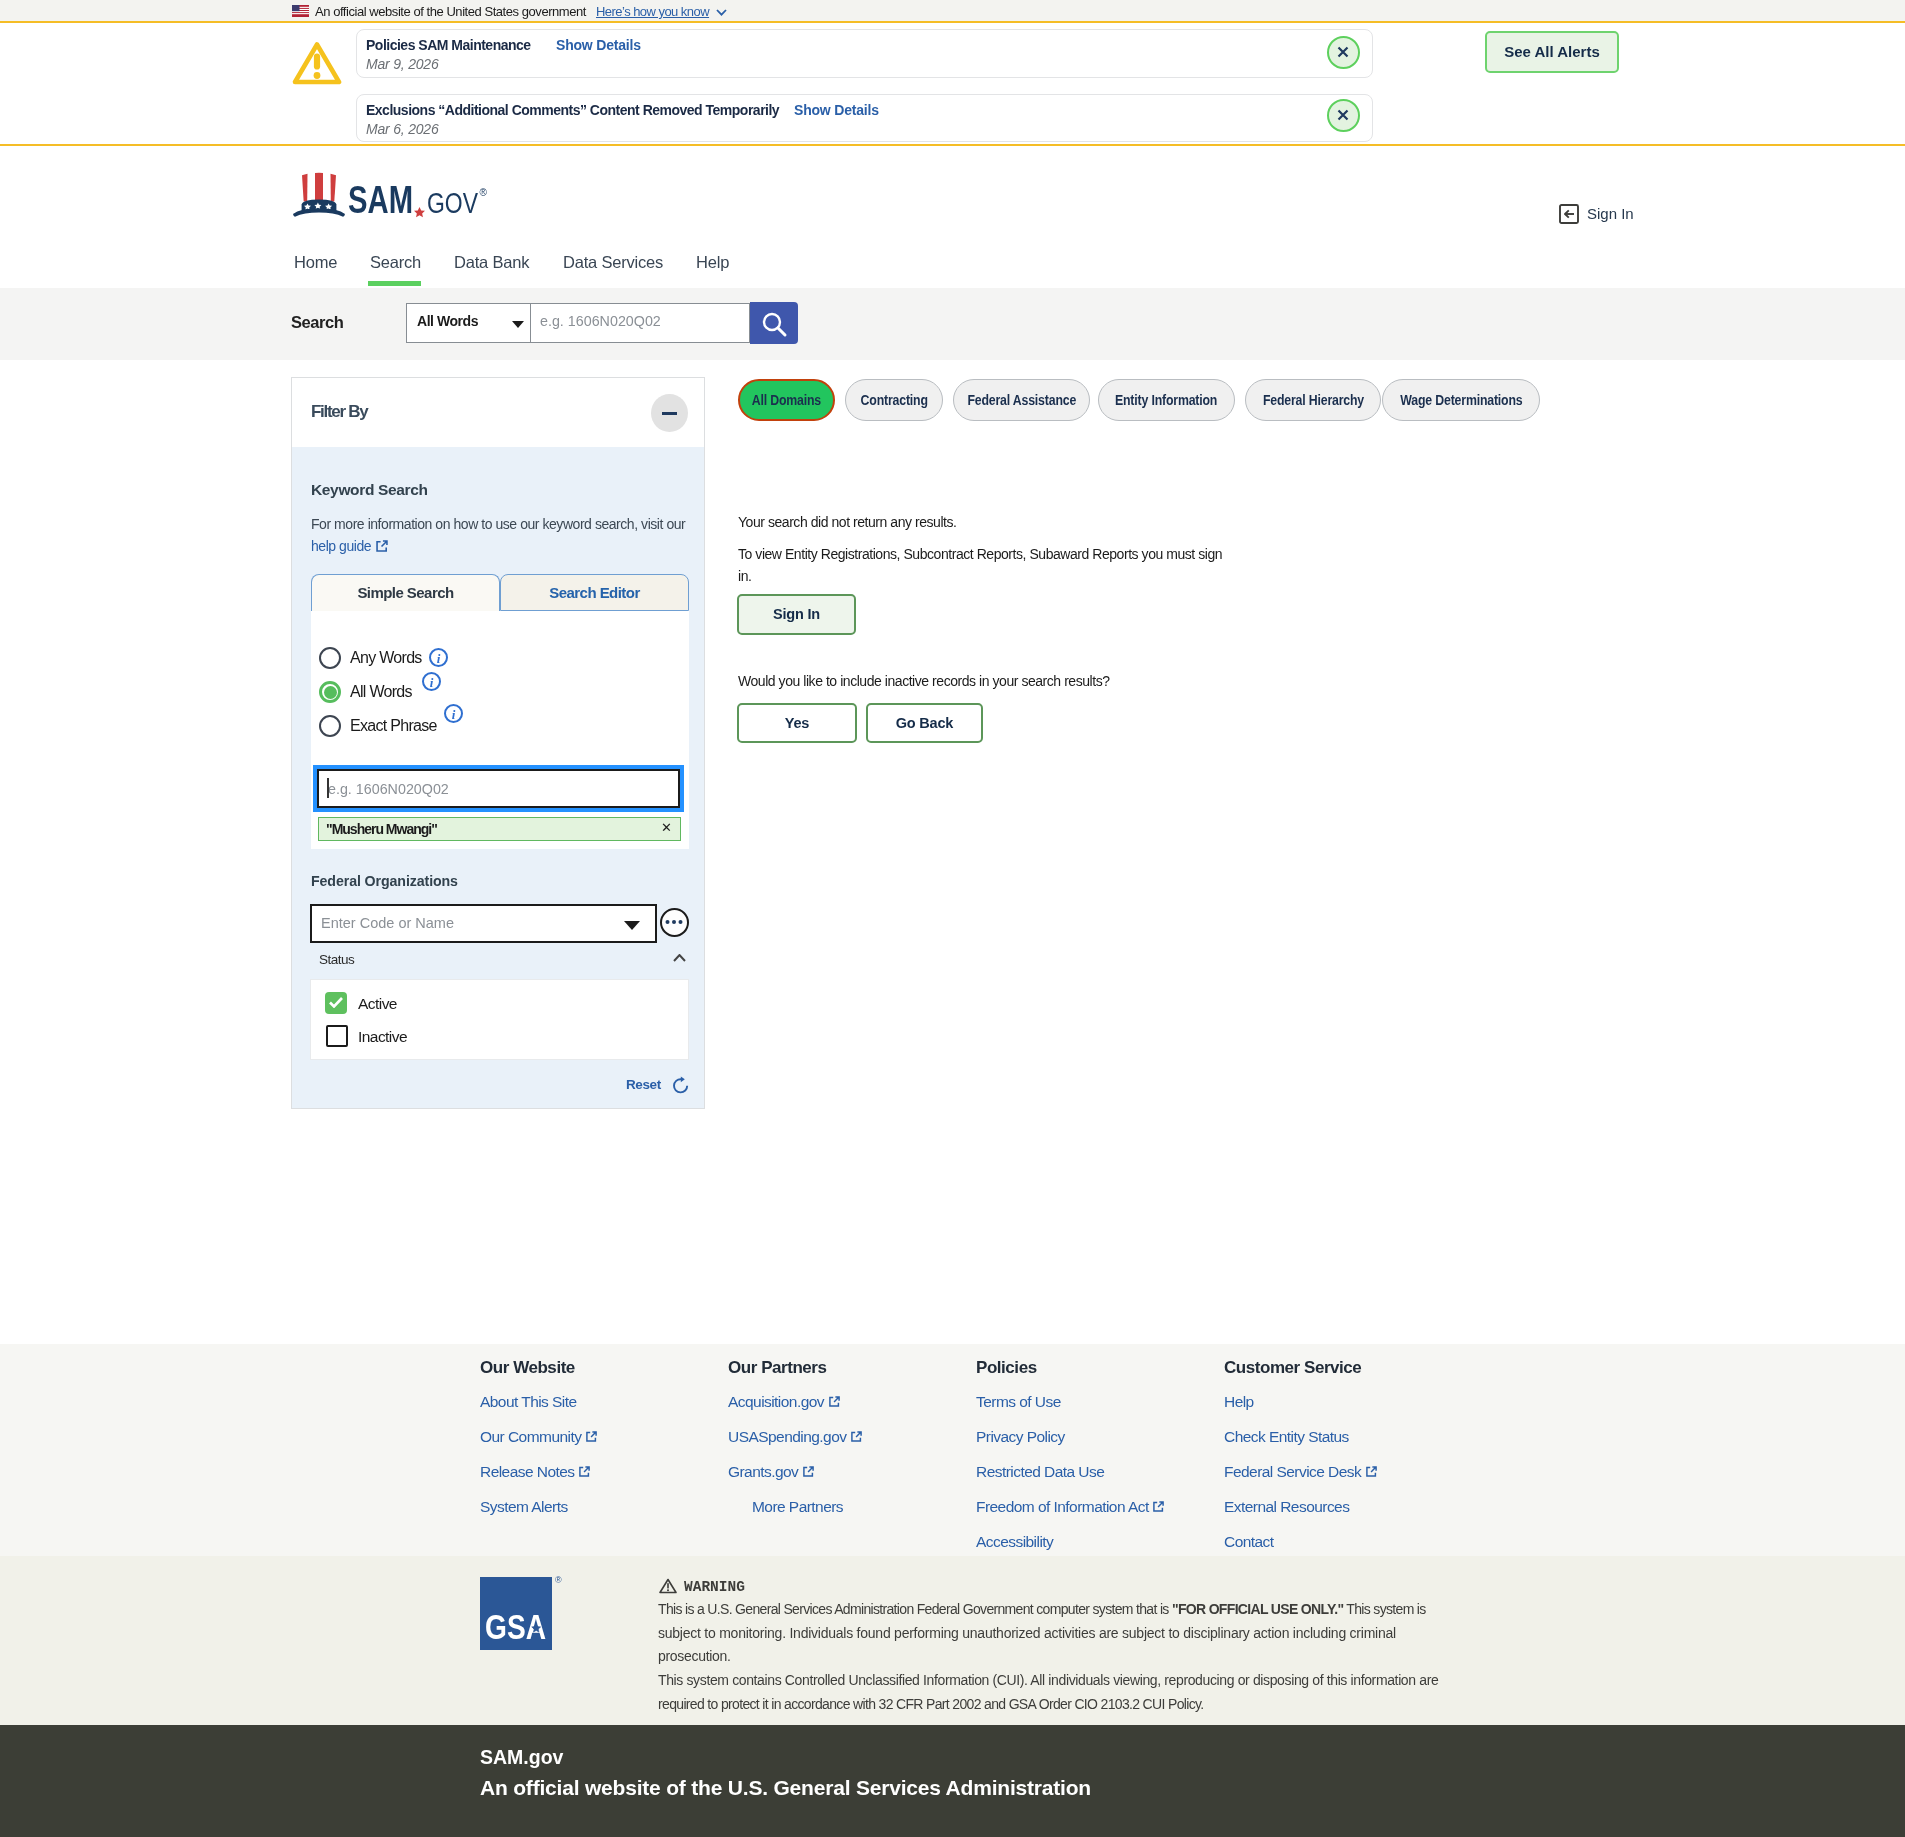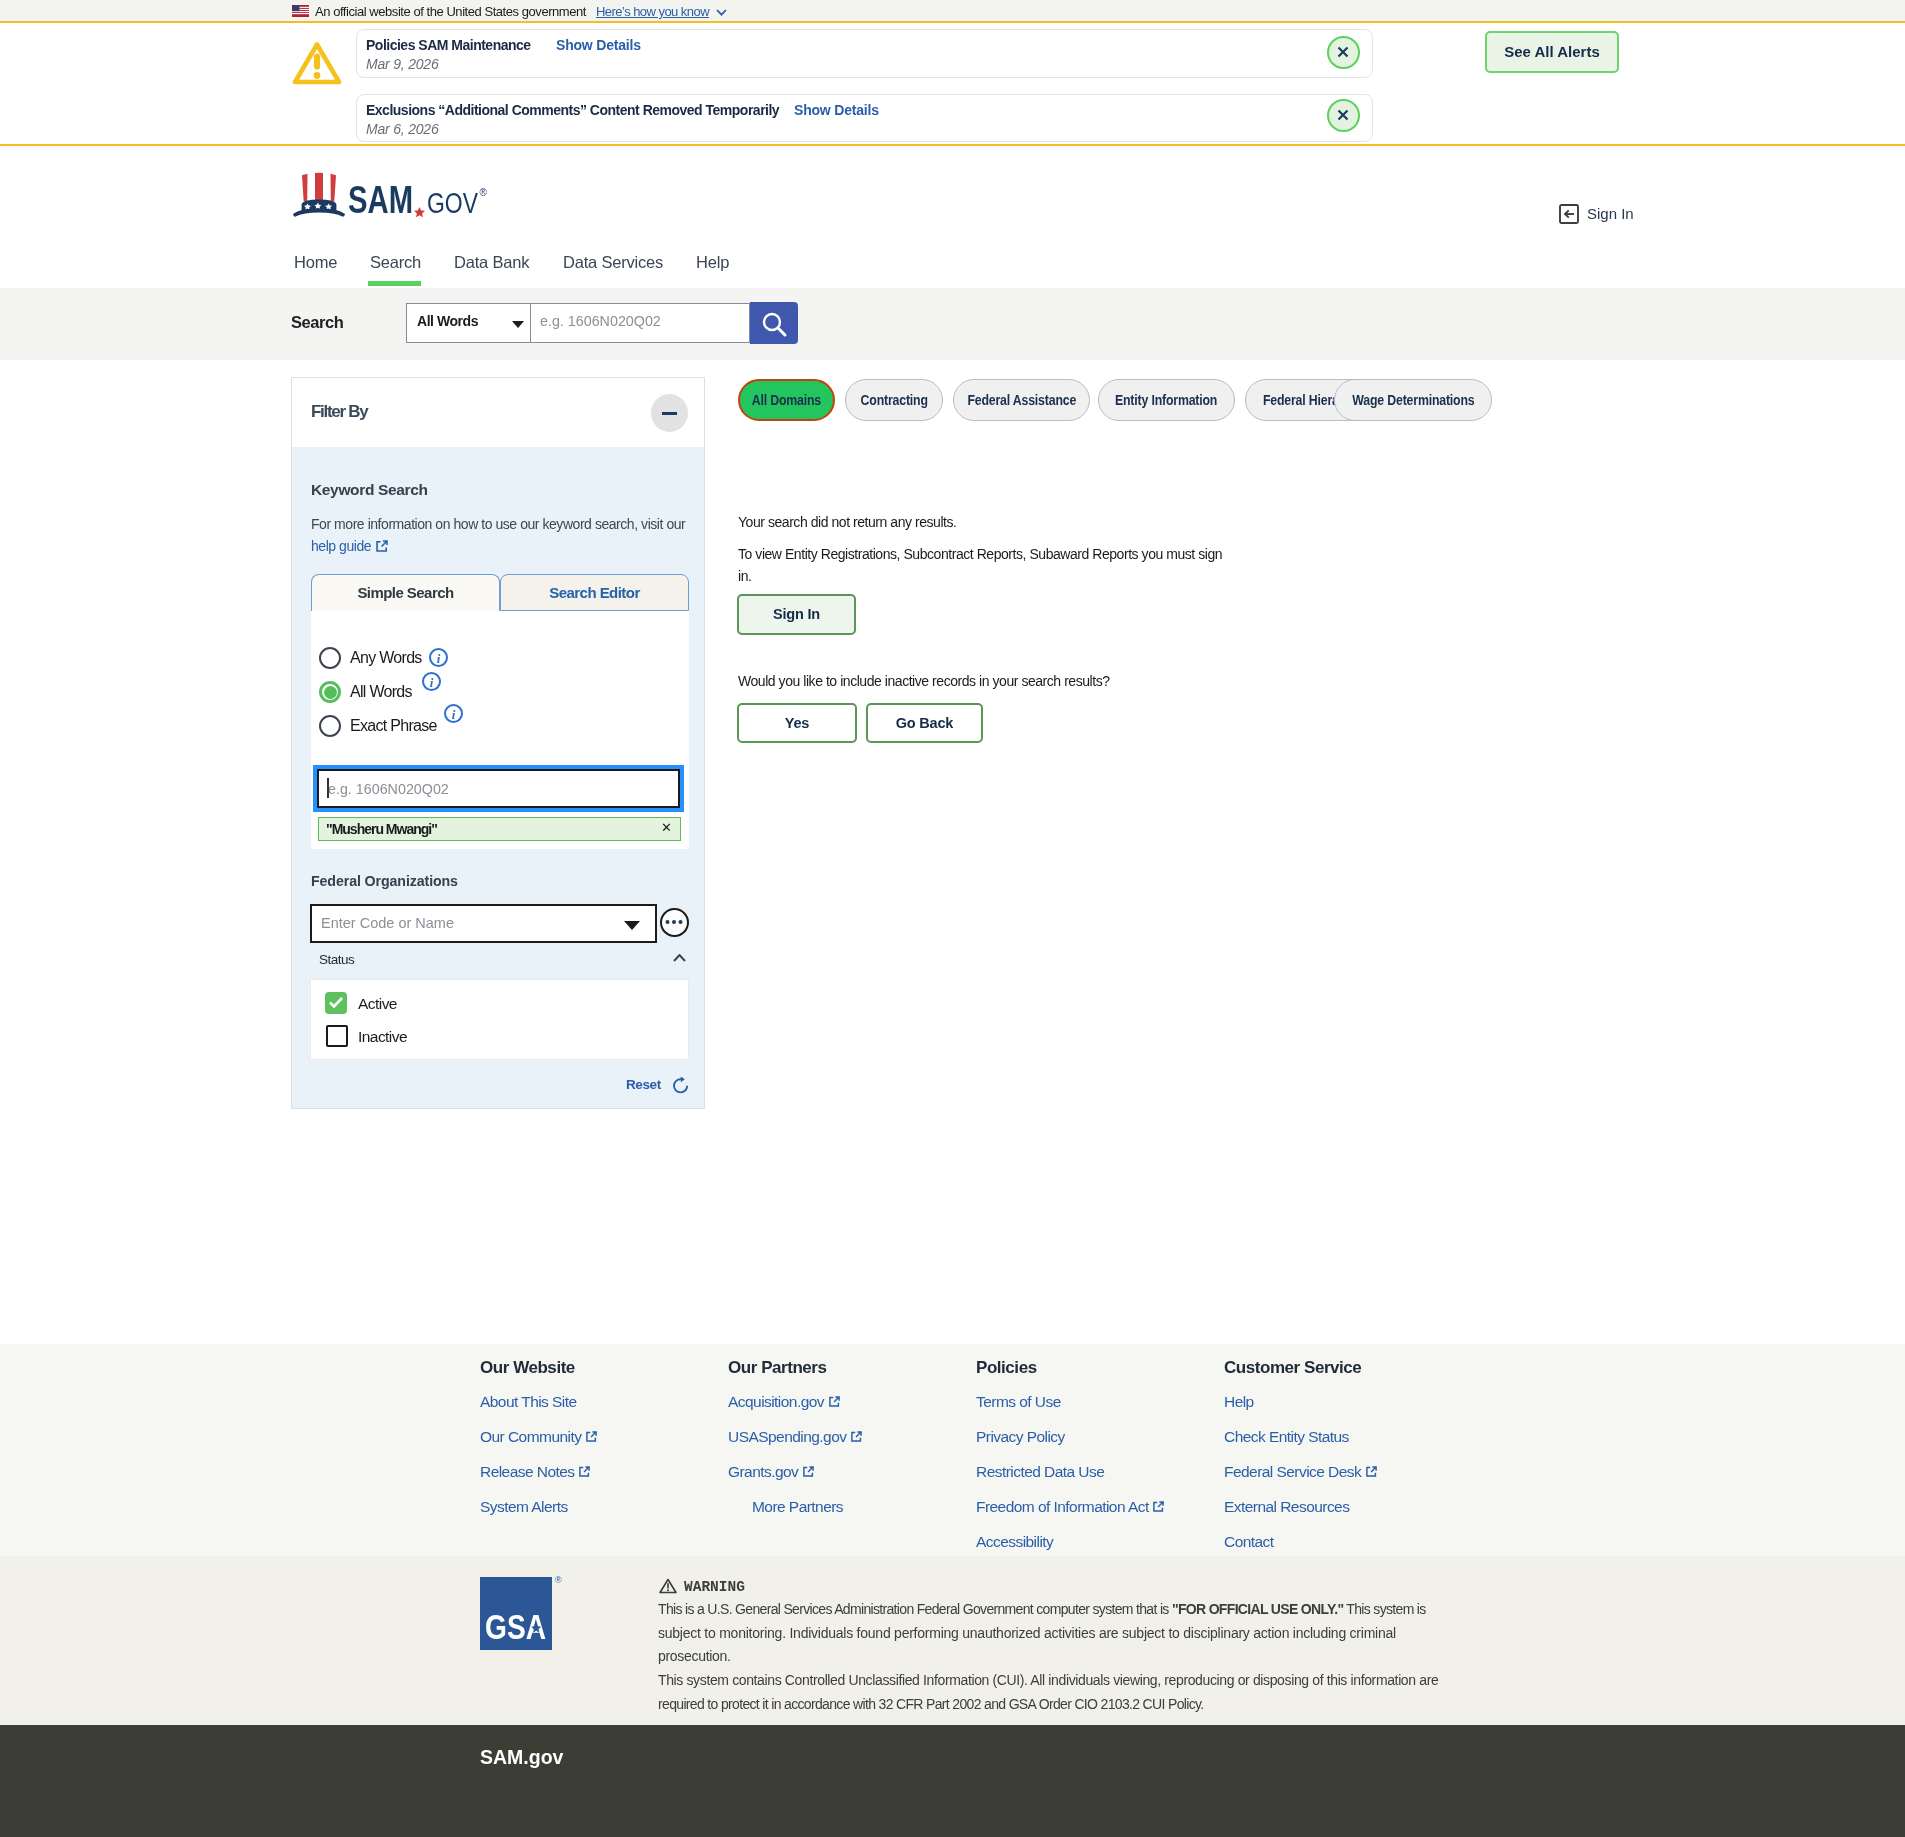--- a/index.html
+++ b/index.html
@@ -217,21 +217,21 @@
         <path d="M15.2 9.8 A6.6 6.6 0 1 1 9 3.2" fill="none" stroke="#2a5fa8" stroke-width="1.9"></path>
         <path d="M8.8 0.6 L12.8 3.3 L8.8 6.2 Z" fill="#2a5fa8"></path>
       </svg>
   </div>
 
   <div class="pill active" style="left:738px;width:97px;"><span>All Domains</span></div>
   <div class="pill" style="left:845px;width:98px;"><span>Contracting</span></div>
   <div class="pill" style="left:953px;width:137px;"><span>Federal Assistance</span></div>
   <div class="pill" style="left:1098px;width:137px;"><span>Entity Information</span></div>
   <div class="pill" style="left:1245px;width:136px;"><span>Federal Hierarchy</span></div>
-  <div class="pill" style="left:1334px;width:158px;"><span>Wage Determinations</span></div>
+  <div class="pill" style="left:1382px;width:158px;"><span>Wage Determinations</span></div>
 
   <span class="abs bodytxt" style="left:738px;top:511px;">Your search did not return any results.</span>
   <div class="abs bodytxt" style="left:738px;top:543px;width:488px;">To view Entity Registrations, Subcontract Reports, Subaward Reports you must sign in.</div>
   <div class="abs greenbtn" style="left:737px;top:594px;width:119px;height:41px;background:#eef5ec;line-height:37px;">Sign In</div>
   <span class="abs bodytxt" style="left:738px;top:670px;">Would you like to include inactive records in your search results?</span>
   <div class="abs greenbtn" style="left:737px;top:703px;width:120px;height:40px;background:#fff;line-height:36px;">Yes</div>
   <div class="abs greenbtn" style="left:866px;top:703px;width:117px;height:40px;background:#fff;line-height:36px;">Go Back</div>
 
   <div class="abs" id="footer"></div>
   <span class="fcol-h" style="left:480px;top:1358px;">Our Website</span>
@@ -293,13 +293,14 @@
     </svg>
   <span class="warn-h">WARNING</span>
   <div class="warn-p" style="top:1601px;letter-spacing:-0.67px;">This is a U.S. General Services Administration Federal Government computer system that is <b>"FOR OFFICIAL USE ONLY."</b> This system is</div>
   <div class="warn-p" style="top:1624.5px;letter-spacing:-0.24px;">subject to monitoring. Individuals found performing unauthorized activities are subject to disciplinary action including criminal</div>
   <div class="warn-p" style="top:1648px;letter-spacing:-0.3px;">prosecution.</div>
   <div class="warn-p" style="top:1672px;letter-spacing:-0.37px;">This system contains Controlled Unclassified Information (CUI). All individuals viewing, reproducing or disposing of this information are</div>
   <div class="warn-p" style="top:1695.5px;letter-spacing:-0.66px;">required to protect it in accordance with 32 CFR Part 2002 and GSA Order CIO 2103.2 CUI Policy.</div>
 
   <div class="abs" id="dark"></div>
   <span class="abs" style="left:480px;top:1746px;font-size:19.5px;font-weight:bold;color:#fff;">SAM.gov</span>
+  <span class="abs" style="left:480px;top:1776px;font-size:21px;font-weight:bold;color:#fff;letter-spacing:-0.2px;white-space:nowrap;">An official website of the U.S. General Services Administration</span>
 </div>
 
 </body></html>

